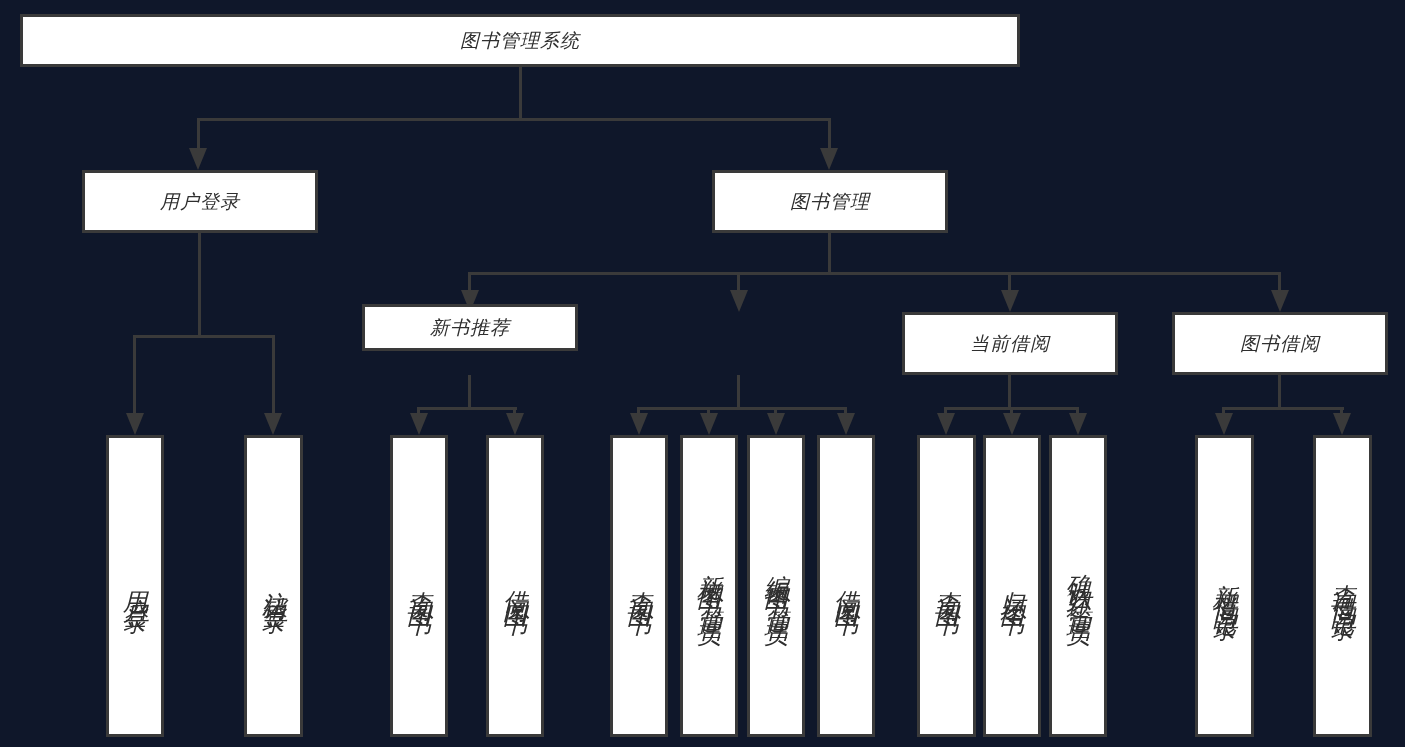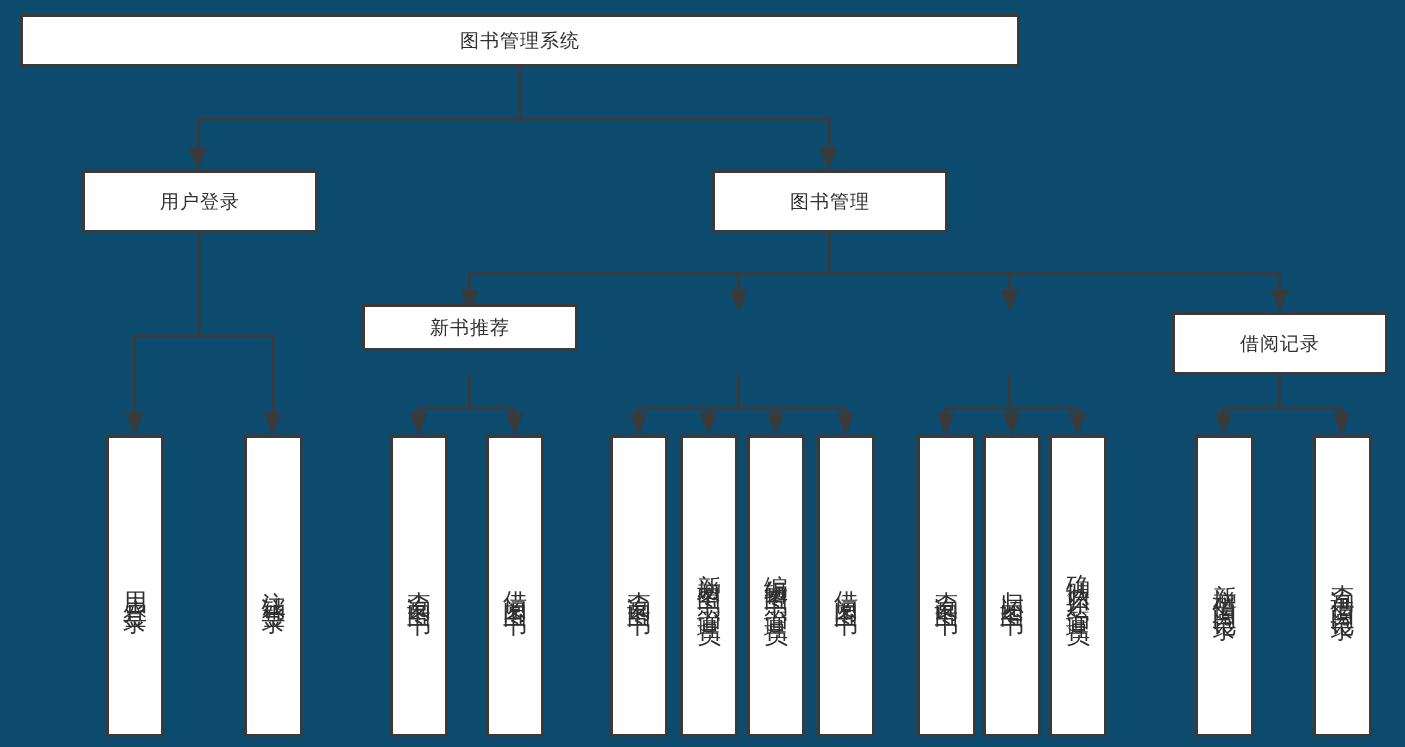--- a/index.html
+++ b/index.html
@@ -1,22 +1,23 @@
 <!DOCTYPE html>
 <html><head>
 <meta charset="utf-8">
 <style>
   html, body { margin: 0; padding: 0; background: #ffffff; }
   .stage {
     position: relative;
     width: 1405px;
     height: 747px;
-    background: #0c4a6e;
+    background: #0f172a;
     overflow: hidden;
     font-family: "Liberation Sans", "DejaVu Sans", sans-serif;
+    font-style: italic;
   }
   .box {
     position: absolute;
     box-sizing: border-box;
     border: 3px solid #3a3a3a;
     background: #ffffff;
     display: flex;
     align-items: center;
     justify-content: center;
   }
@@ -90,22 +91,25 @@
   <div class="vl" style="left:737px; top:272px; height:22px;"></div>
   <div class="arrow" style="left:730px; top:290px;"></div>
   <div class="vl" style="left:1008px; top:272px; height:22px;"></div>
   <div class="arrow" style="left:1001px; top:290px;"></div>
   <div class="vl" style="left:1278px; top:272px; height:22px;"></div>
   <div class="arrow" style="left:1271px; top:290px;"></div>
 
   <div class="box hbox" style="left:362px; top:304px; width:216px; height:47px;">
     <span>新书推荐</span>
   </div>
+  <div class="box hbox" style="left:902px; top:312px; width:216px; height:63px;">
+    <span>当前借阅</span>
+  </div>
   <div class="box hbox" style="left:1172px; top:312px; width:216px; height:63px;">
-    <span>借阅记录</span>
+    <span>图书借阅</span>
   </div>
 
   <div class="vl" style="left:468px; top:375px; height:32px;"></div>
   <div class="hl" style="left:418px; top:407px; width:99px;"></div>
   <div class="vl" style="left:417px; top:407px; height:10px;"></div>
   <div class="arrow" style="left:410px; top:413px;"></div>
   <div class="vl" style="left:513px; top:407px; height:10px;"></div>
   <div class="arrow" style="left:506px; top:413px;"></div>
 
   <div class="vl" style="left:737px; top:375px; height:32px;"></div>

